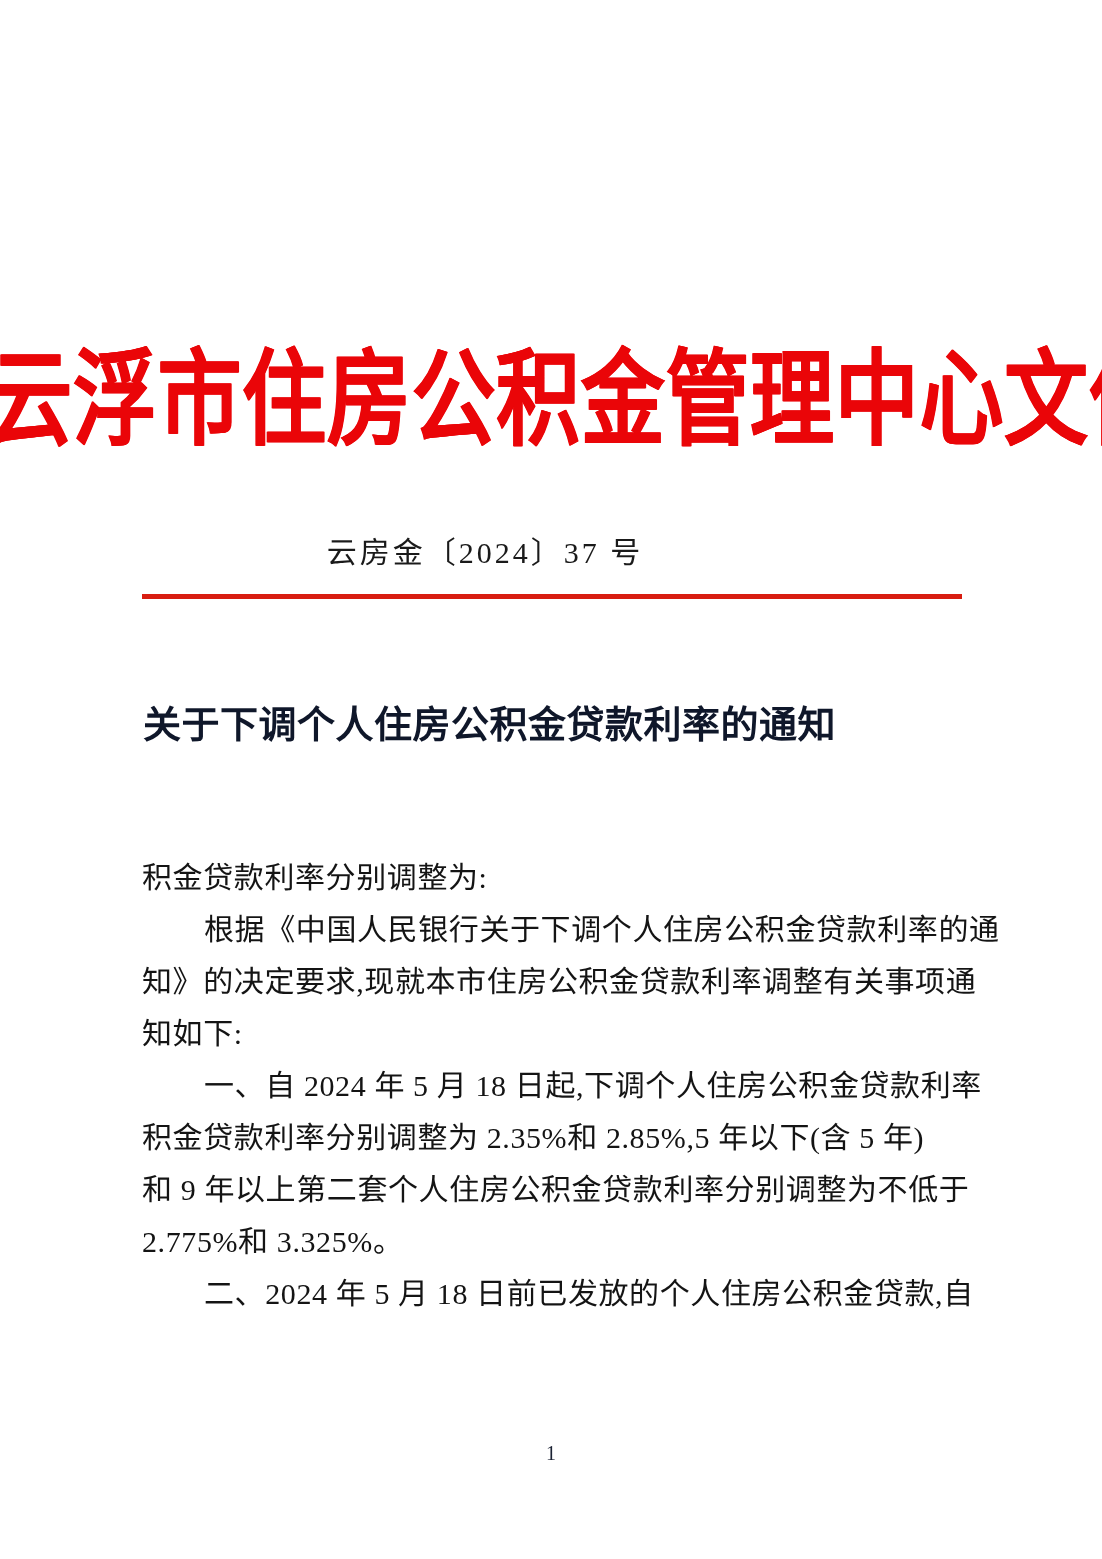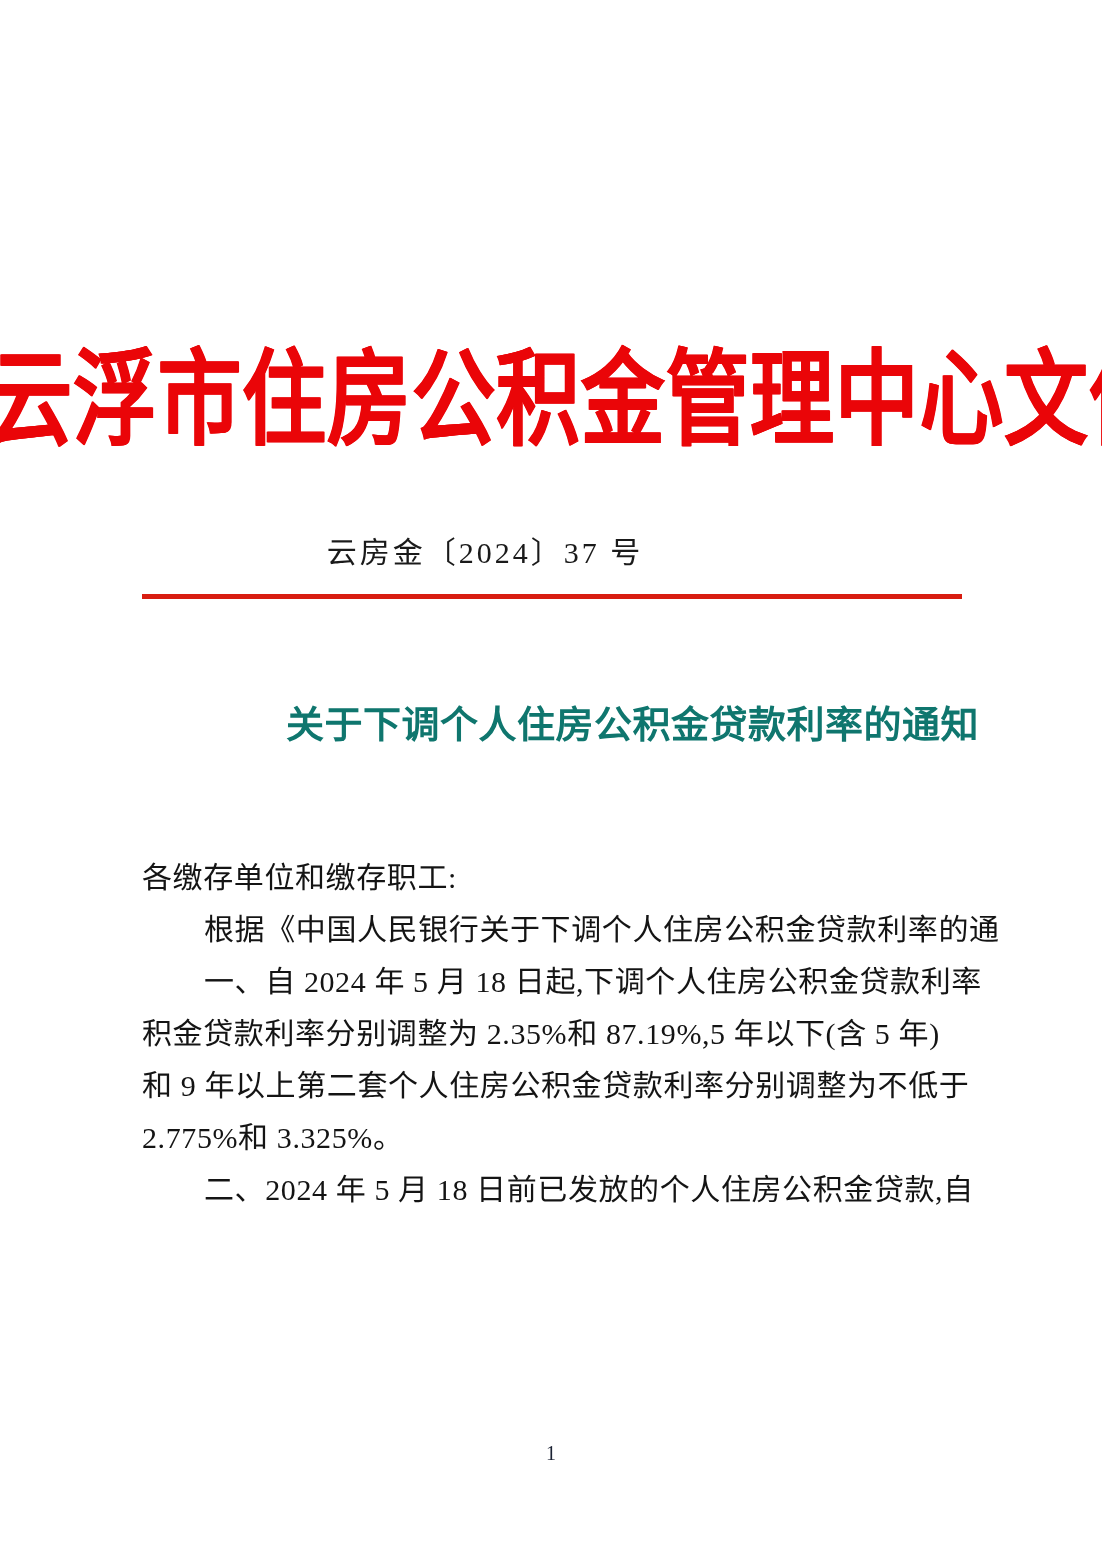--- a/index.html
+++ b/index.html
@@ -68,27 +68,27 @@
     height: 5px;
     background: #d81d11;
   }
 
   
   .doc-title {
     position: absolute;
     left: 0;
     top: 702px;
     width: 979px;
-    text-align: right;
+    text-align: center;
     font-family: "Liberation Serif", "DejaVu Serif", serif;
     font-weight: bold;
     font-size: 38px;
     line-height: 1.25;
     letter-spacing: 0.5px;
-    color: #0f766e;
+    color: #0f172a;
   }
 
   
   .body-area {
     position: absolute;
     left: 142px;
     top: 852px;
     width: 822px;
   }
   .body-line {
@@ -125,24 +125,26 @@
   </div>
 
   <div class="doc-number">云房金〔2024〕37 号</div>
 
   <div class="red-rule"></div>
 
   <div class="doc-title">关于下调个人住房公积金贷款利率的通知</div>
 
   <div class="body-area">
 
-  <div class="body-line">各缴存单位和缴存职工:</div>
+  <div class="body-line">积金贷款利率分别调整为:</div>
       <div class="body-line indent">根据《中国人民银行关于下调个人住房公积金贷款利率的通</div>
+      <div class="body-line">知》的决定要求,现就本市住房公积金贷款利率调整有关事项通</div>
+      <div class="body-line">知如下:</div>
       <div class="body-line indent">一、自 2024 年 5 月 18 日起,下调个人住房公积金贷款利率</div>
-      <div class="body-line">积金贷款利率分别调整为 2.35%和 87.19%,5 年以下(含 5 年)</div>
+      <div class="body-line">积金贷款利率分别调整为 2.35%和 2.85%,5 年以下(含 5 年)</div>
       <div class="body-line">和 9 年以上第二套个人住房公积金贷款利率分别调整为不低于</div>
       <div class="body-line">2.775%和 3.325%。</div>
       <div class="body-line indent">二、2024 年 5 月 18 日前已发放的个人住房公积金贷款,自</div>
     </div>
 
   <div class="page-number">1</div>
 
 </div>
 
 </body></html>

